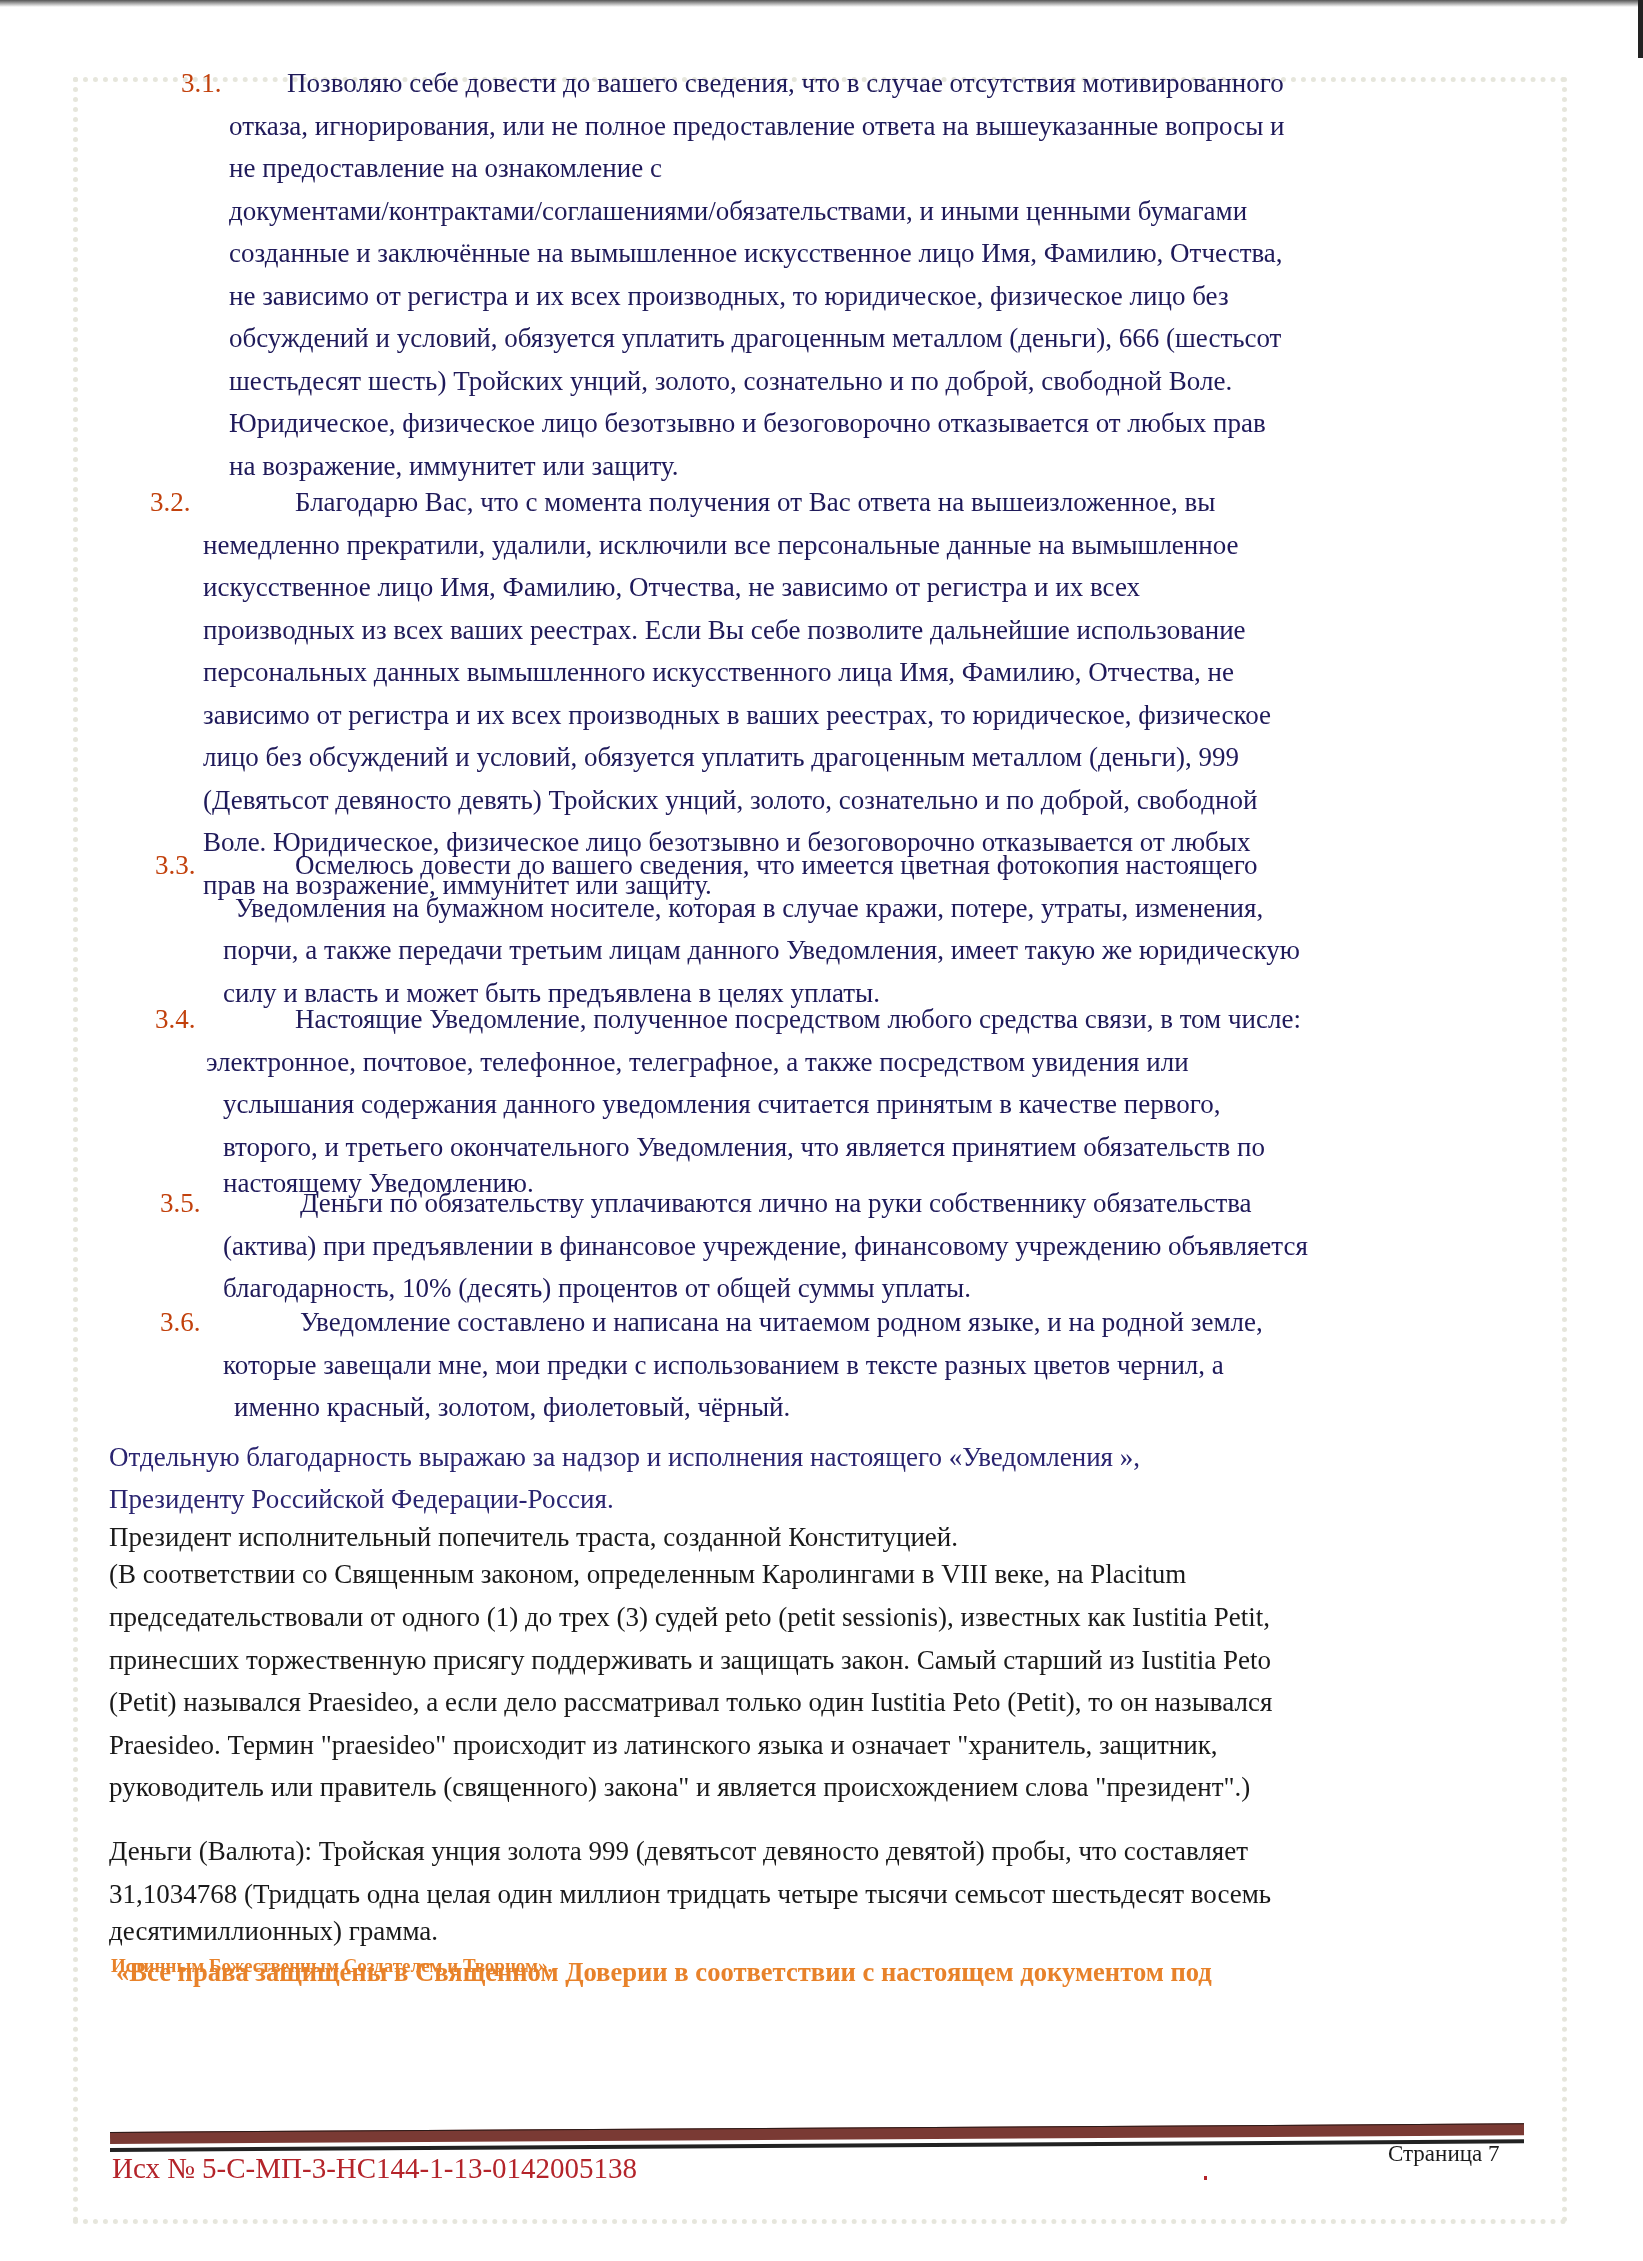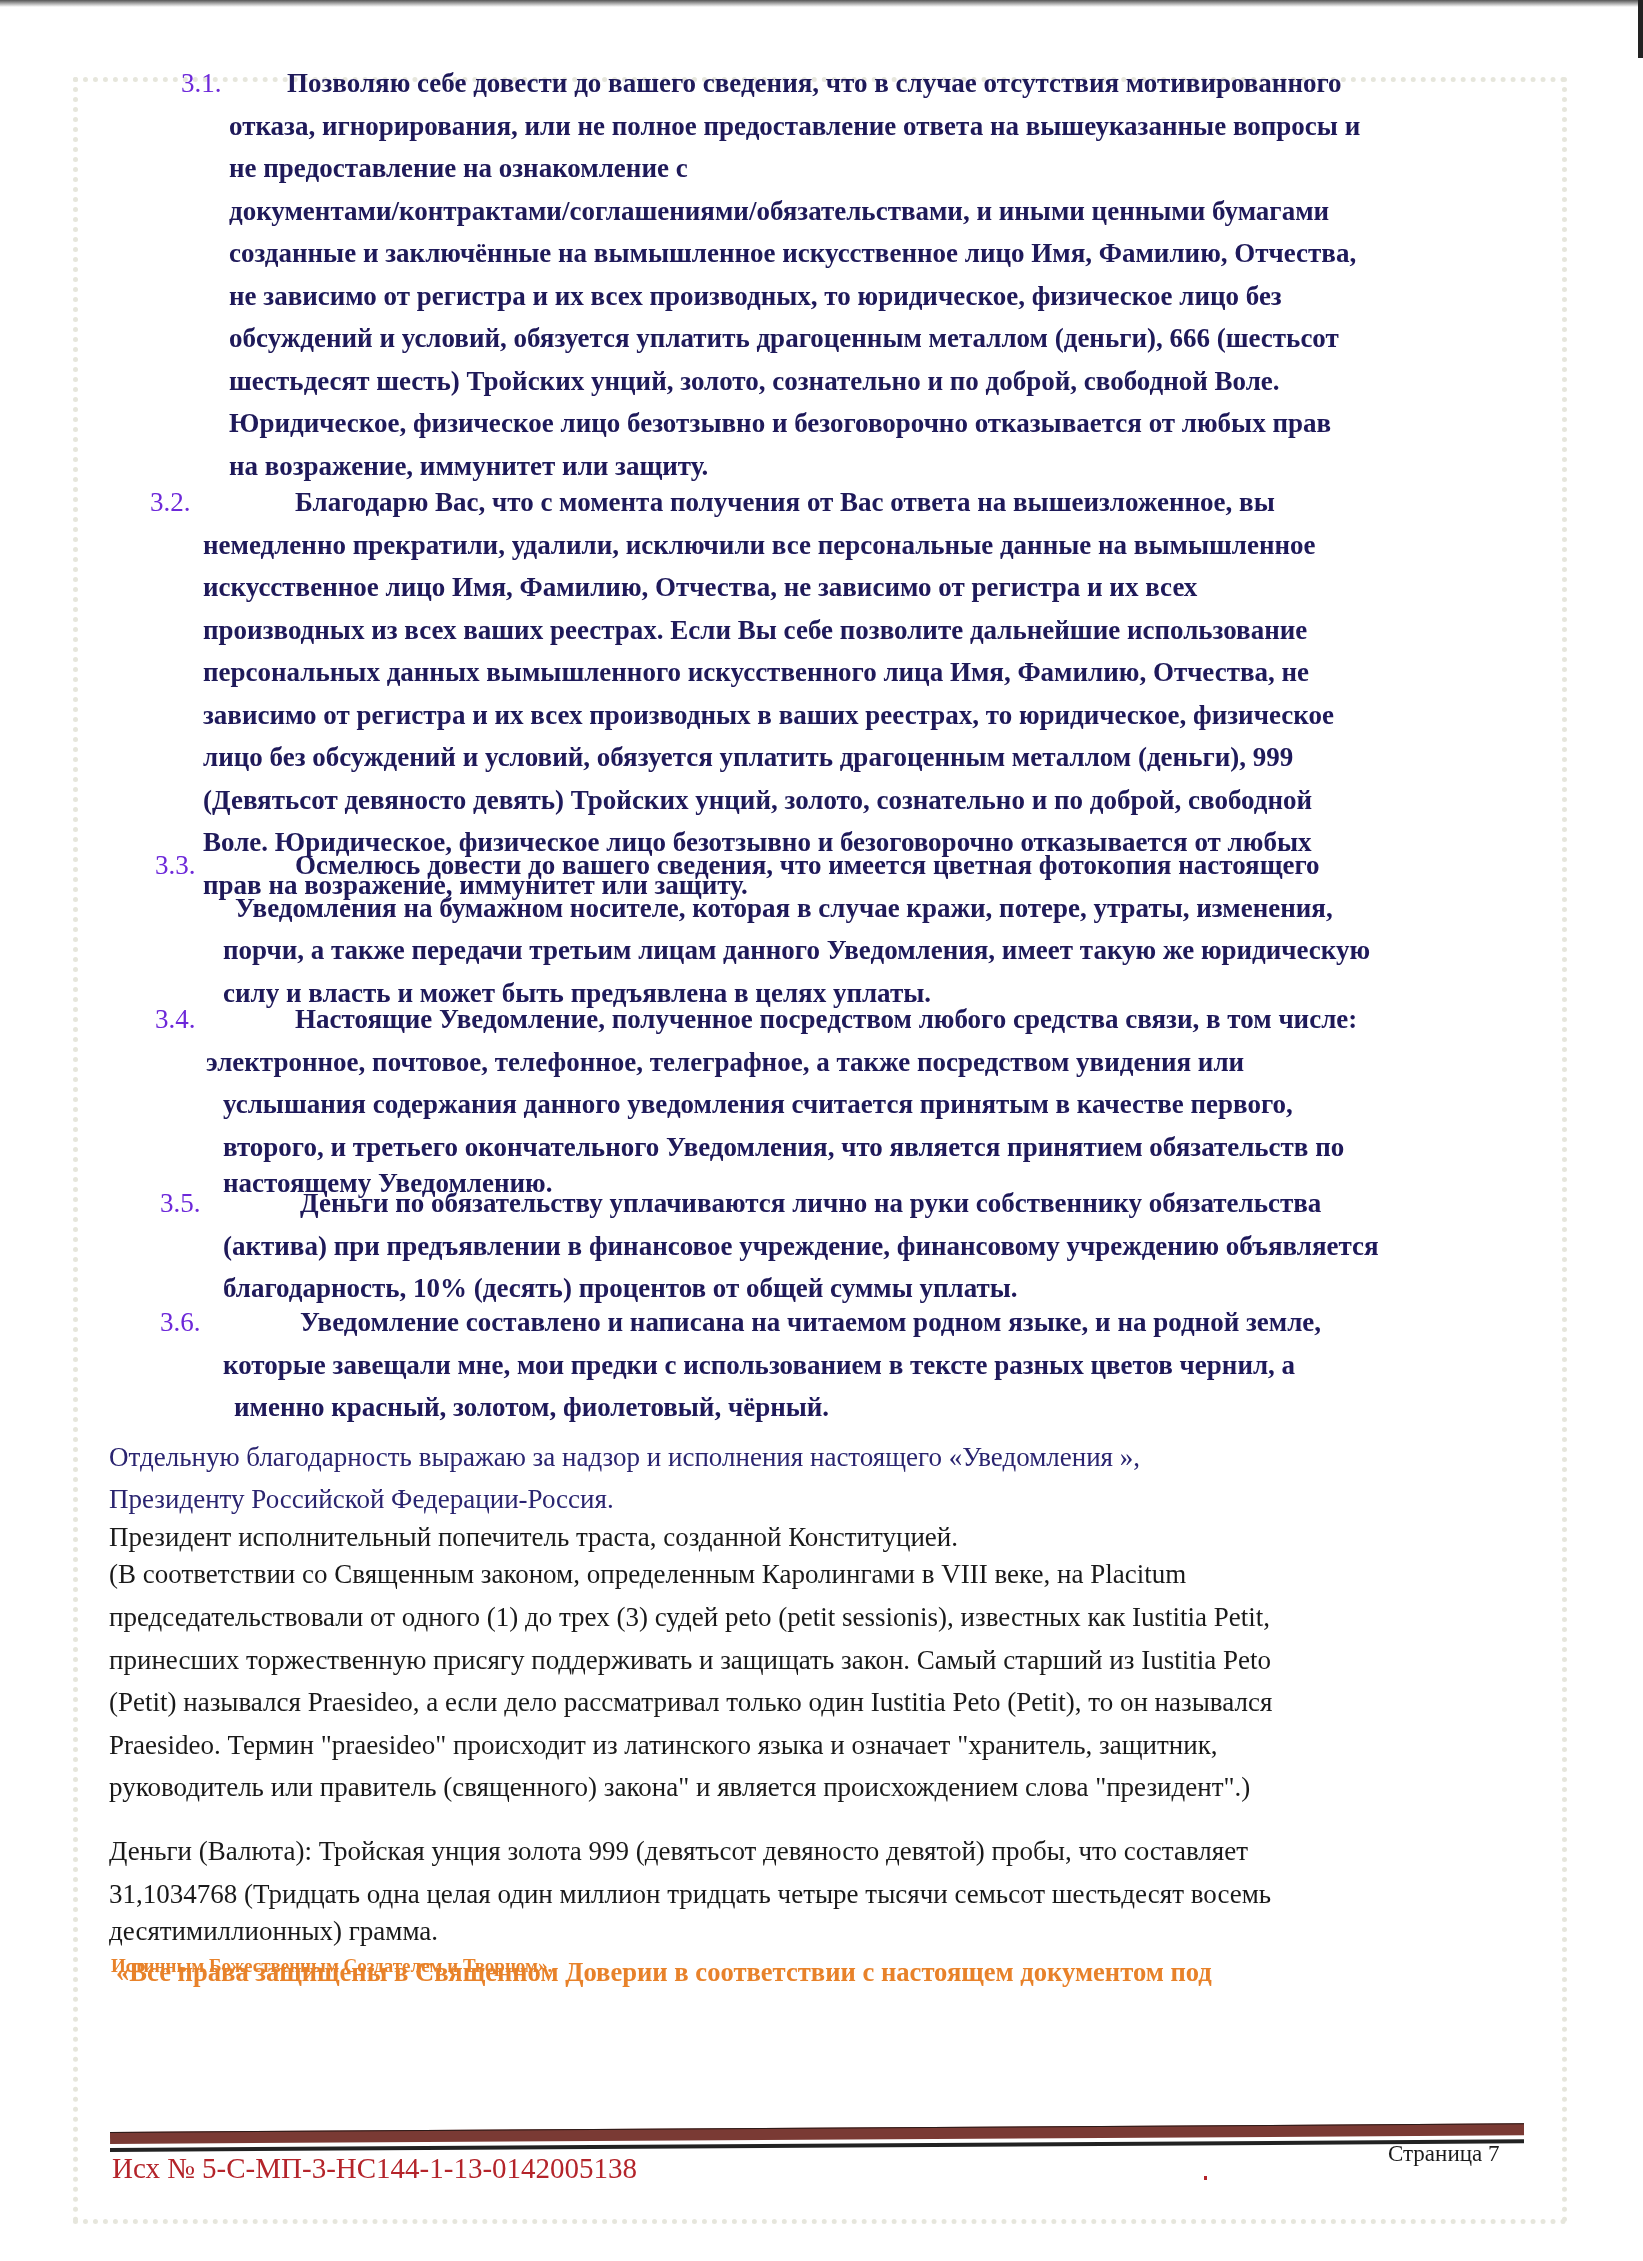--- a/index.html
+++ b/index.html
@@ -19,22 +19,22 @@
   .frame {
     position: absolute; left: 73px; top: 77px; width: 1494px; height: 2147px;
     border: 5.8px dotted #e6e6dc;
     box-sizing: border-box;
   }
   .content {
     position: absolute; left: 0; top: 0; width: 1644px;
     font-size: 27px; line-height: 43px;
   }
   .item { position: absolute; color: #1f1a5a; }
-  .item .num { position: absolute; left: 0; top: 0; color: #6d28d9; }
-  .item .line { position: absolute; white-space: nowrap; font-weight: bold; }
+  .item .num { position: absolute; left: 0; top: 0; color: #c2410c; }
+  .item .line { position: absolute; white-space: nowrap; }
   .para { position: absolute; white-space: nowrap; }
   .purple { color: #2a2470; }
   .black { color: #1a1a1a; }
   .orange { color: #e8822a; font-weight: bold; }
   .footer-rule1 {
     position: absolute; left: 110px; top: 2132px; width: 1414px; height: 10.6px;
     background: #7a3a34; transform: rotate(-0.35deg); transform-origin: left top;
     border-top: 1.5px solid #2a1a18;
   }
   .footer-rule2 {

